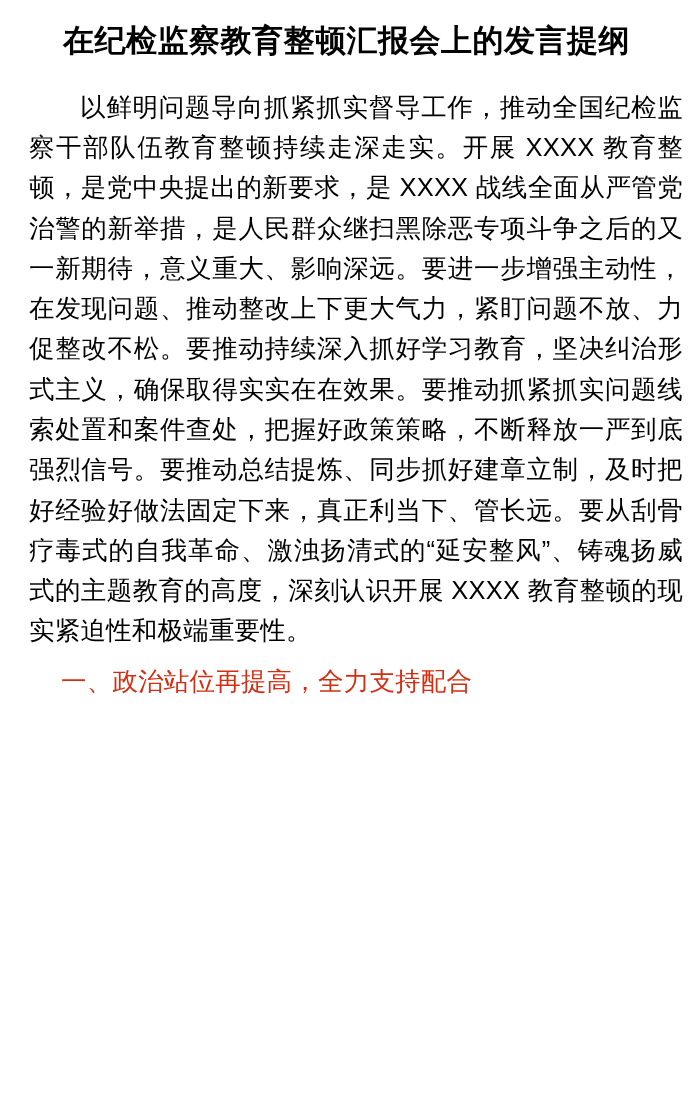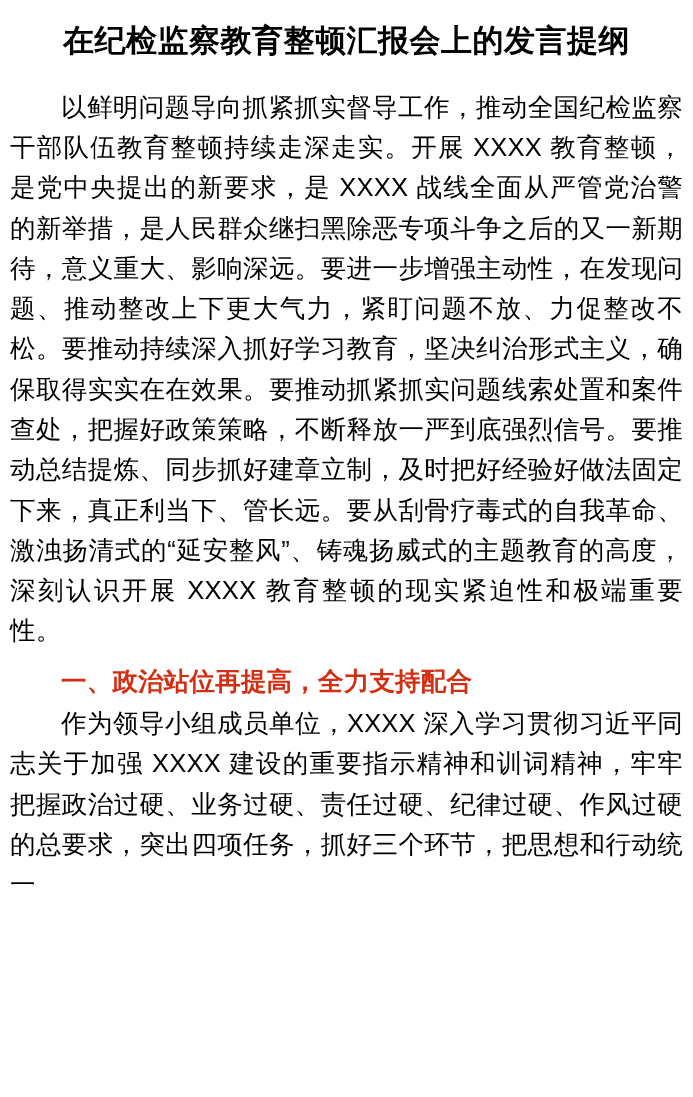--- a/index.html
+++ b/index.html
@@ -34,43 +34,43 @@
     font-size: 25.5px;
     line-height: 1.58;
     text-align: justify;
     text-justify: inter-ideograph;
     margin: 0 0 2px 0;
     color: #000;
     letter-spacing: 0.2px;
   }
   .para.indent {
     text-indent: 2em;
+    margin-left: 19px;
   }
   .salutation {
     font-size: 25.5px;
     line-height: 1.58;
     margin: 0 0 6px 0;
   }
   .heading-1 {
     font-size: 25.5px;
-    font-weight: bold;
+    font-weight: normal;
     color: #d42e12;
     text-indent: 2em;
     line-height: 1.58;
     margin: 10px 0 2px 0;
     letter-spacing: 0.2px;
   }
 </style>
 </head>
 <body>
 
 <div class="page">
 
   <h1 class="doc-title">在纪检监察教育整顿汇报会上的发言提纲</h1>
 
 
   <p class="para indent">以鲜明问题导向抓紧抓实督导工作，推动全国纪检监察干部队伍教育整顿持续走深走实。开展 XXXX 教育整顿，是党中央提出的新要求，是 XXXX 战线全面从严管党治警的新举措，是人民群众继扫黑除恶专项斗争之后的又一新期待，意义重大、影响深远。要进一步增强主动性，在发现问题、推动整改上下更大气力，紧盯问题不放、力促整改不松。要推动持续深入抓好学习教育，坚决纠治形式主义，确保取得实实在在效果。要推动抓紧抓实问题线索处置和案件查处，把握好政策策略，不断释放一严到底强烈信号。要推动总结提炼、同步抓好建章立制，及时把好经验好做法固定下来，真正利当下、管长远。要从刮骨疗毒式的自我革命、激浊扬清式的“延安整风”、铸魂扬威式的主题教育的高度，深刻认识开展 XXXX 教育整顿的现实紧迫性和极端重要性。</p>
 
   <p class="heading-1">一、政治站位再提高，全力支持配合</p>
 
-  <p class="para indent">作为领导小组成员单位，XXXX 深入学习贯彻习近平同志关于加强 XXXX 建设的重要指示精神和训词精神，牢牢把握政治过硬、业务过硬、责任过硬、纪律过硬、作风过硬的总要求，突出四项任务，抓好三个环节，把思想和行动统一</p>
 
 </div>
 
 </body></html>

